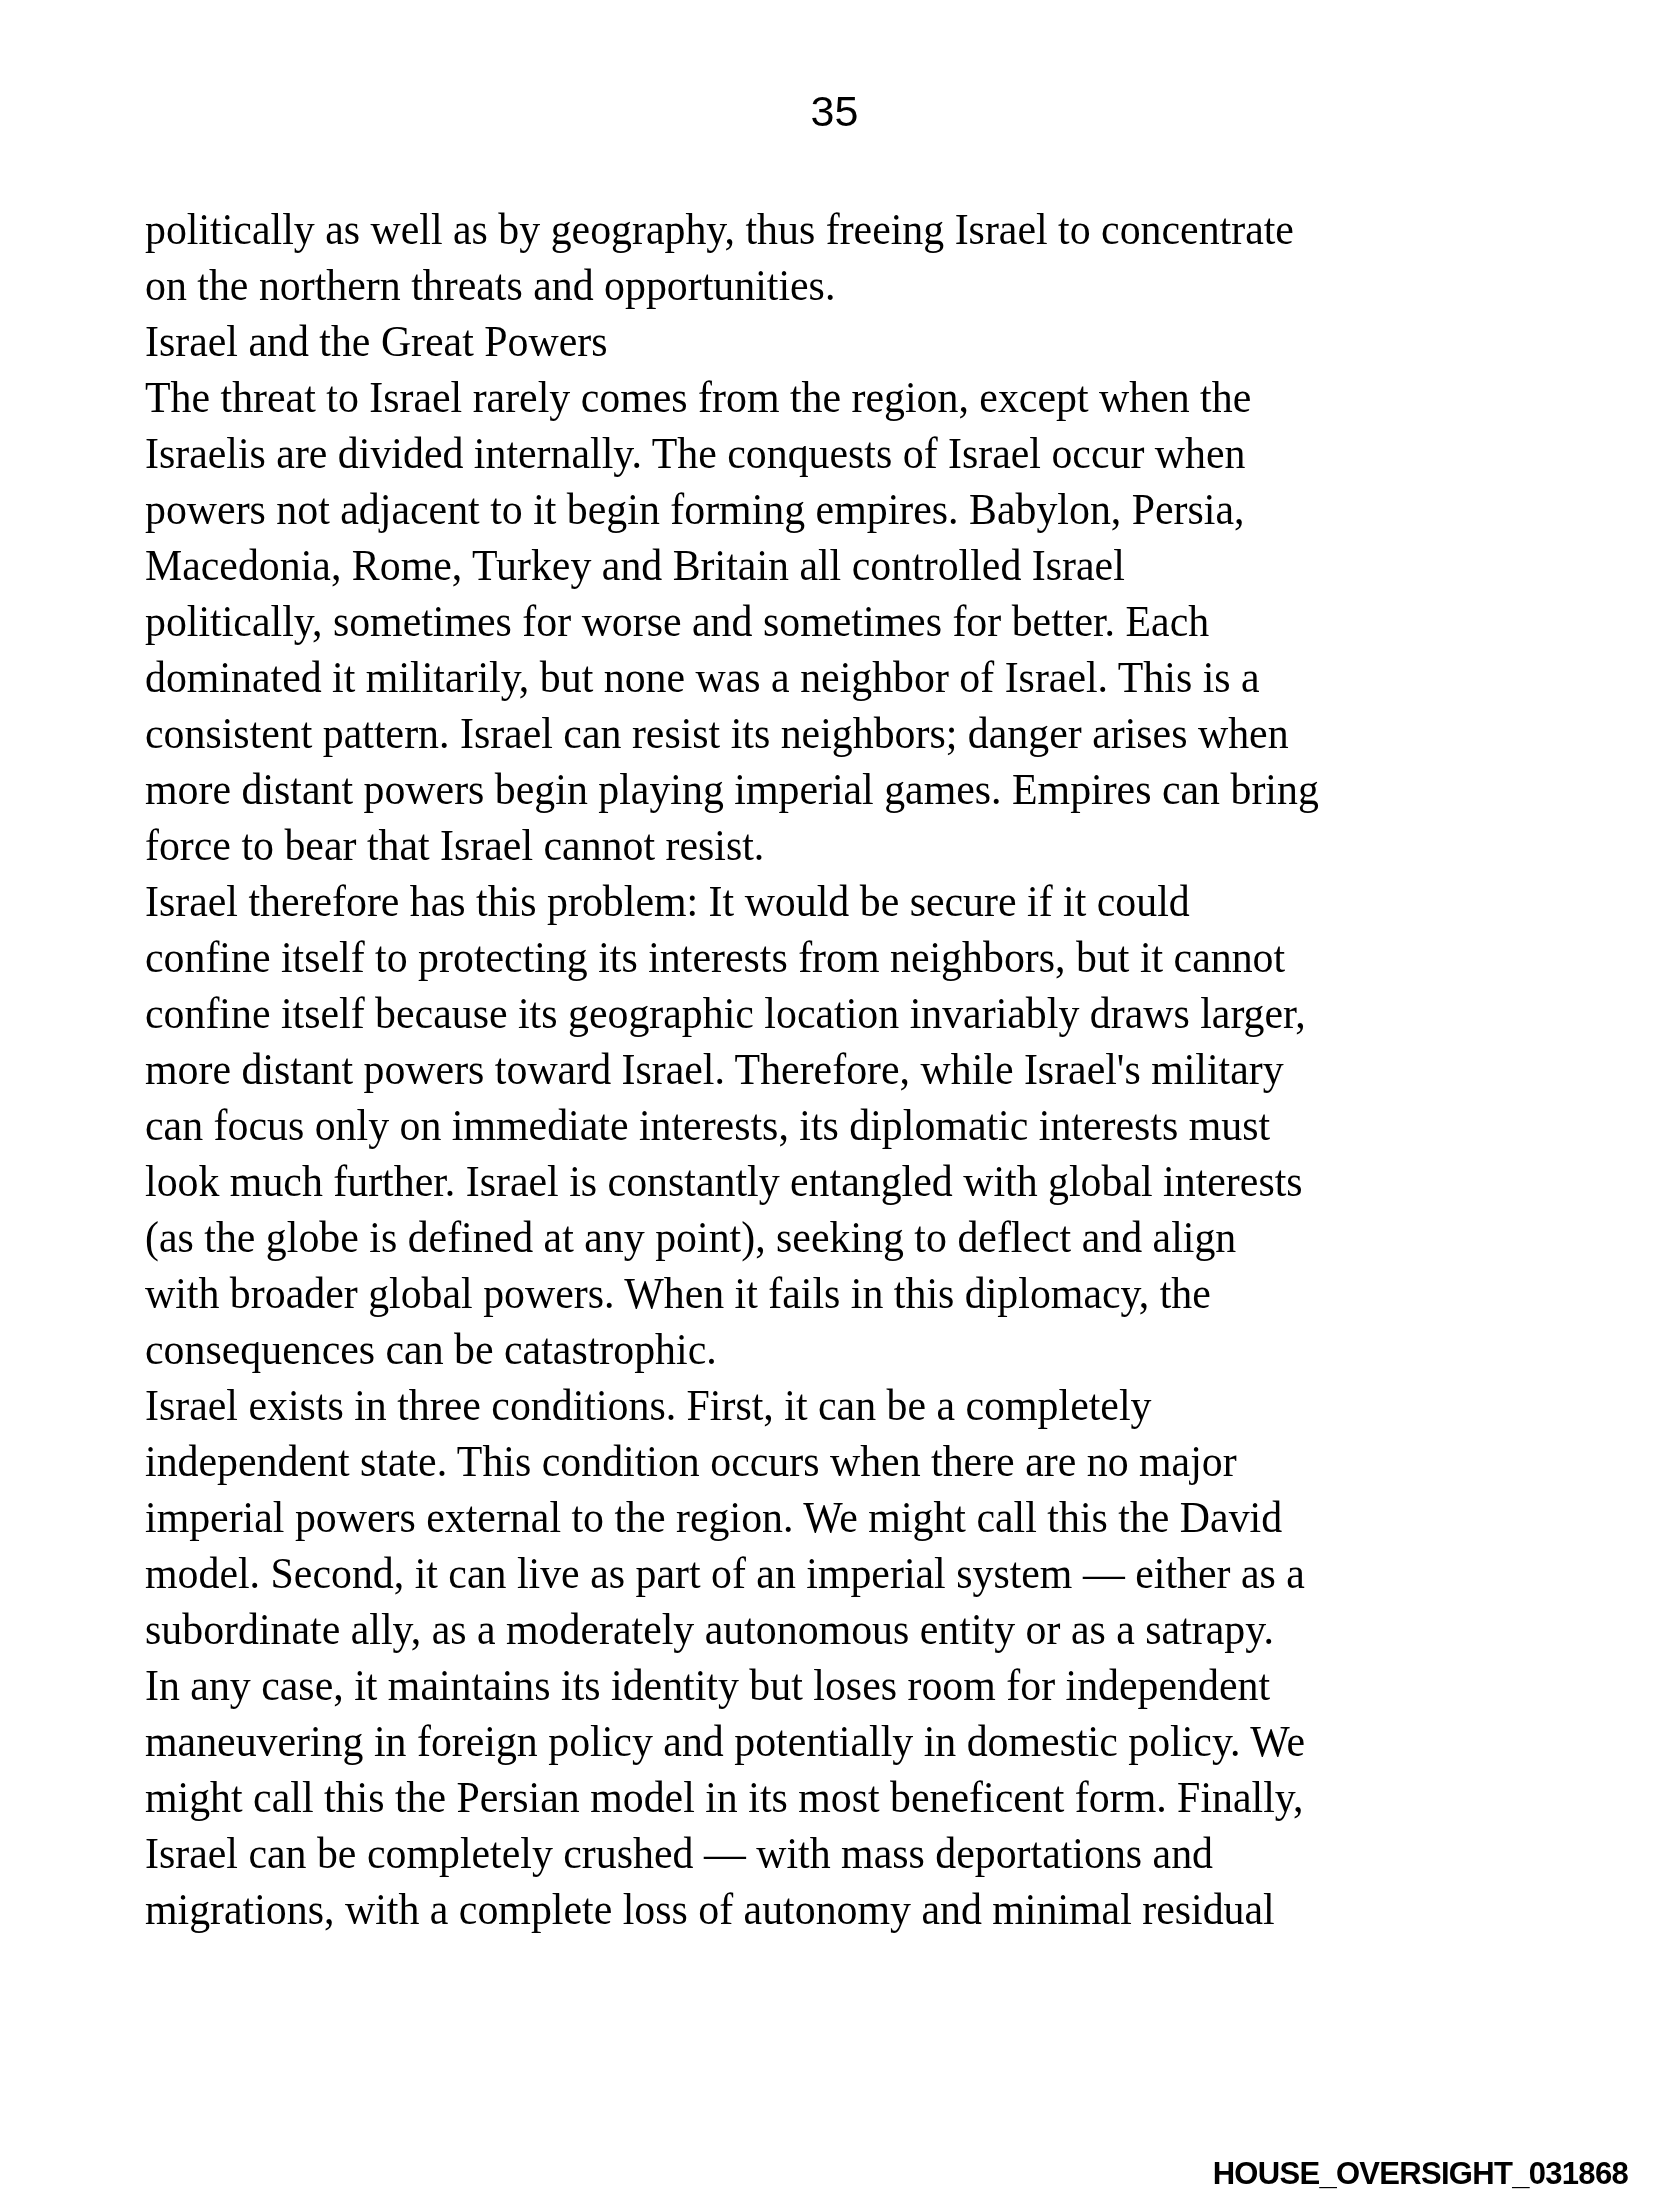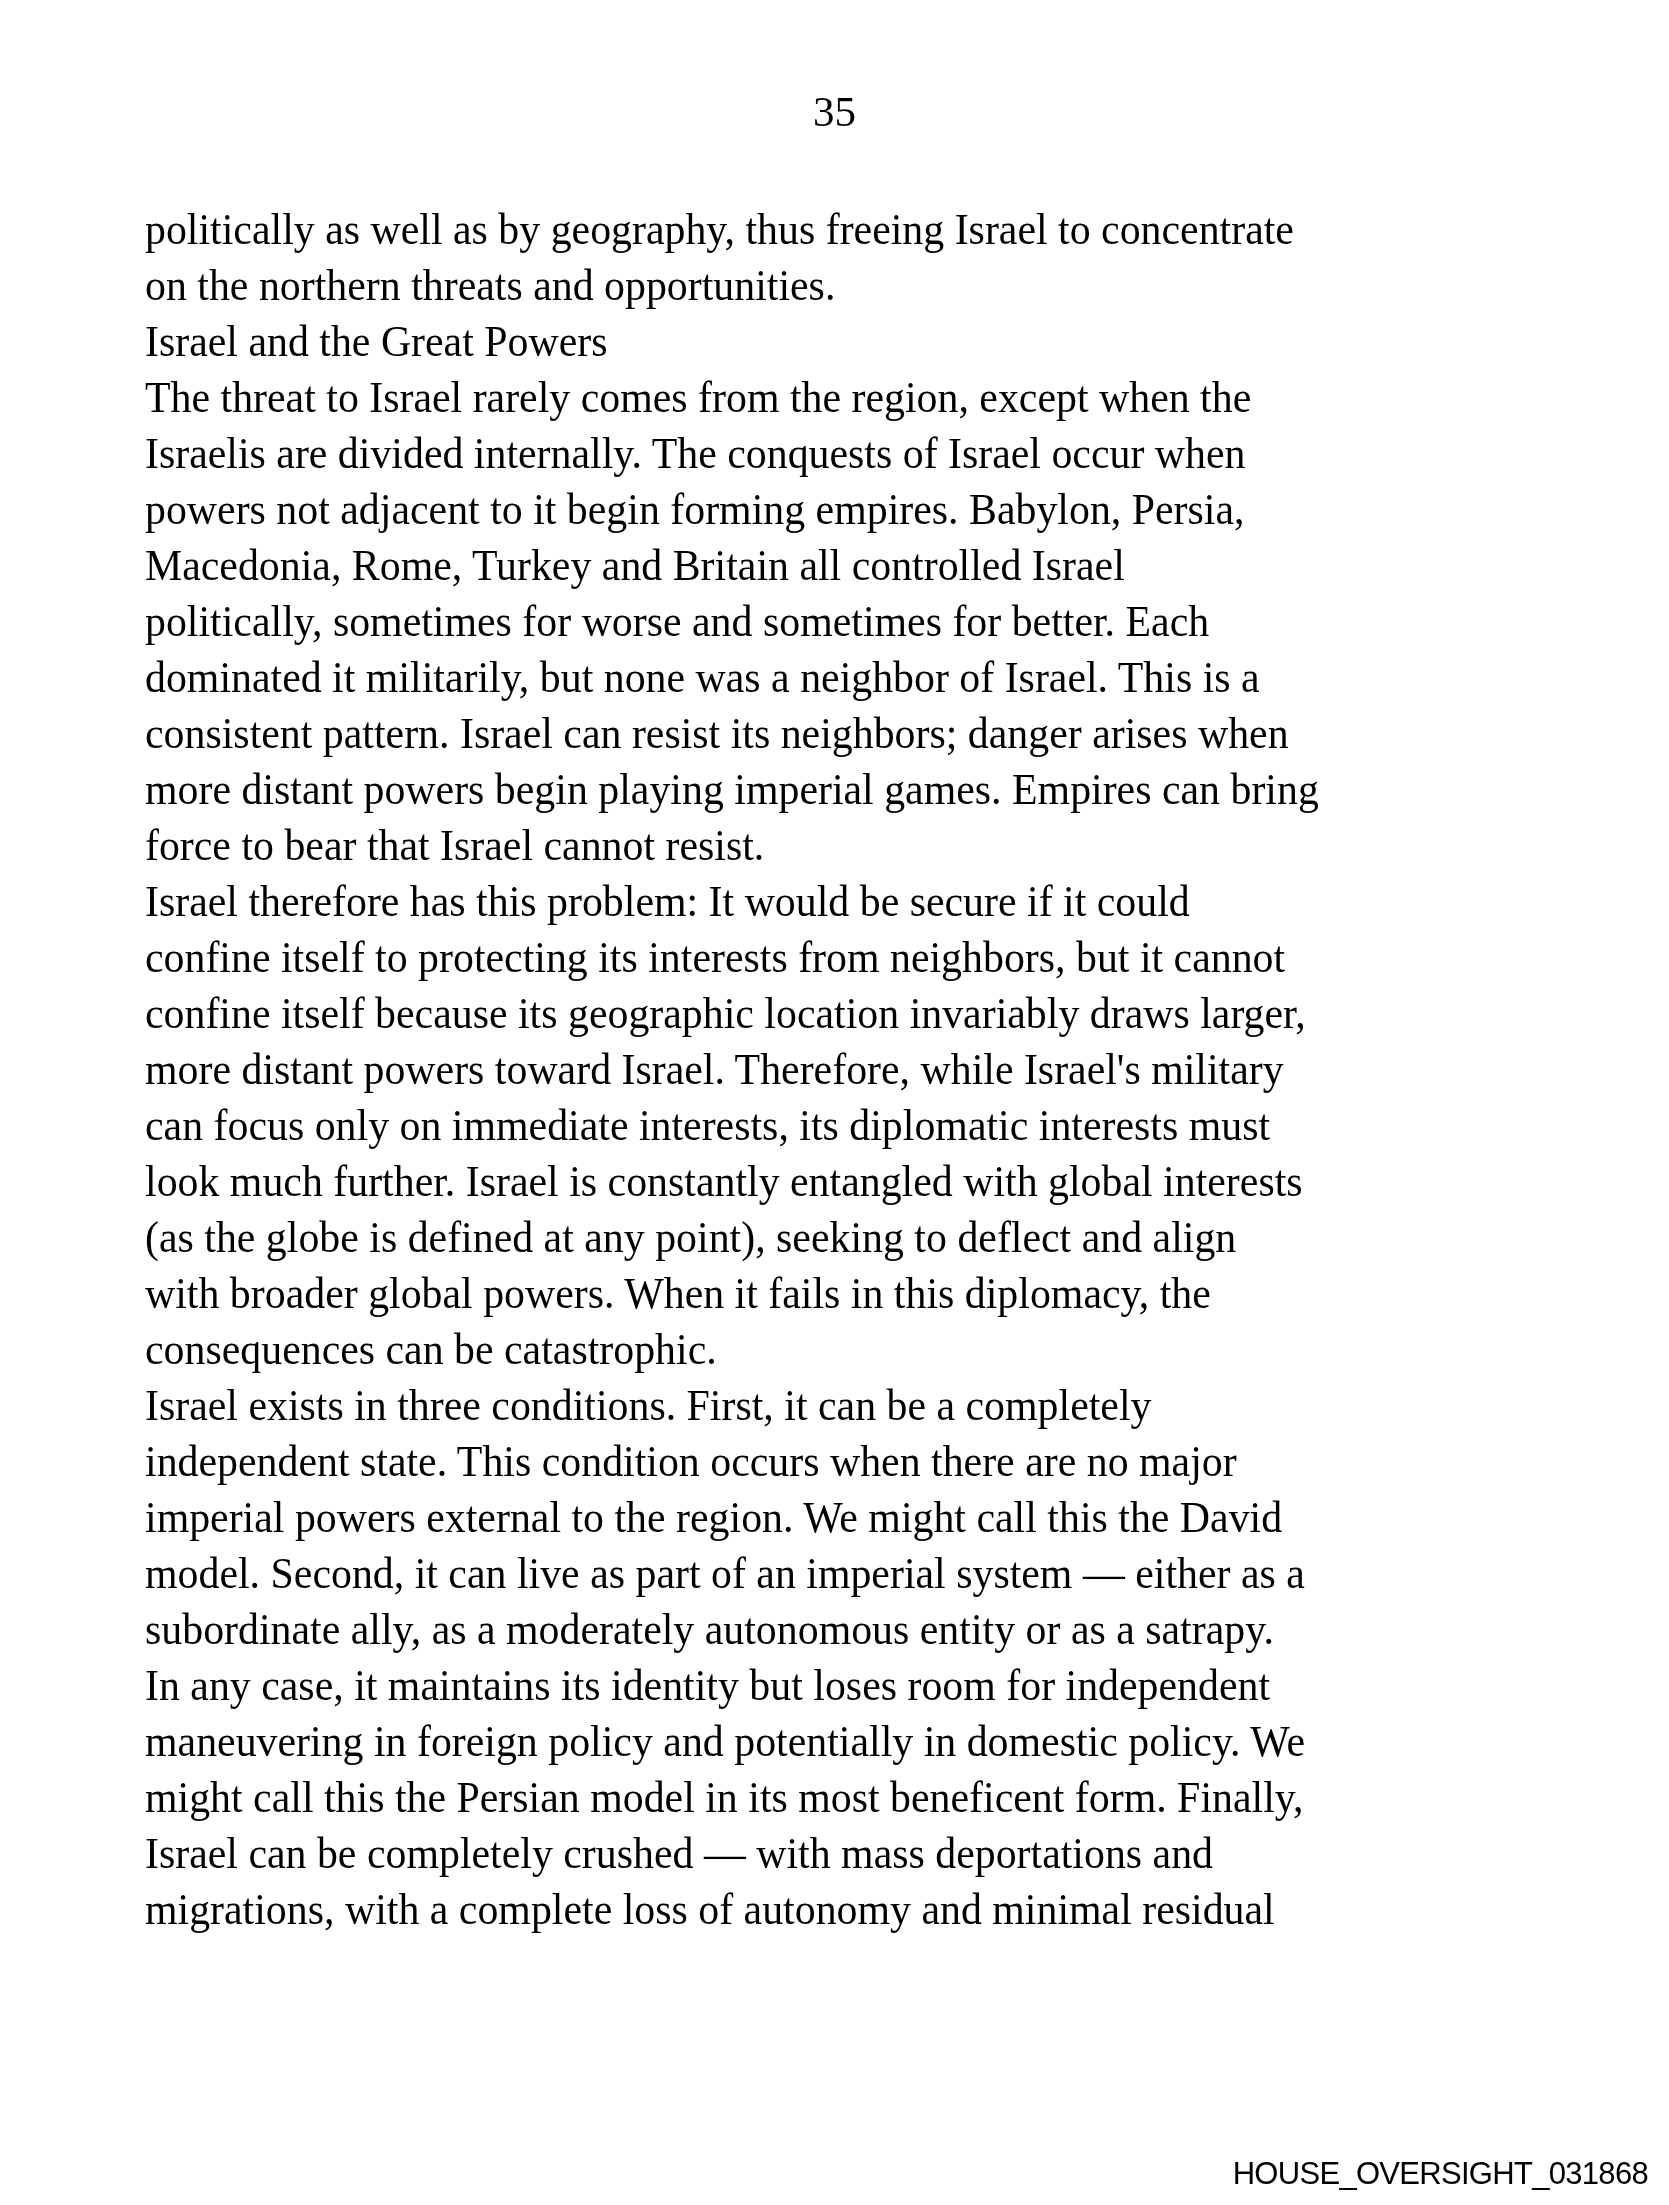--- a/index.html
+++ b/index.html
@@ -22,47 +22,48 @@
     background: #ffffff;
     color: #000000;
     overflow: hidden;
   }
   .page-number {
     position: absolute;
     top: 90px;
     left: 0;
     width: 100%;
     text-align: center;
-    font-family: Liberation Serif, serif;
+    font-family: Liberation Sans, sans-serif;
     font-size: 43px;
     line-height: 43px;
     color: #000000;
   }
   .body-text {
     position: absolute;
     left: 145px;
     top: 201px;
     font-family: "Liberation Serif", serif;
     font-size: 45px;
     line-height: 56px;
     white-space: pre;
     color: #000000;
     transform: scaleX(0.93);
     transform-origin: 0 0;
   }
   .bates-stamp {
     position: absolute;
     top: 2157px;
-    right: 21px;
+    right: 41px;
     font-family: "Liberation Sans", sans-serif;
     font-size: 31px;
     line-height: 34px;
     letter-spacing: -0.7px;
     color: #000000;
     text-align: right;
+    font-weight: bold;
   }
 </style>
 </head>
 <body>
 
 <div class="page">
   <div class="page-number">35</div>
 
   <div class="body-text">politically as well as by geography, thus freeing Israel to concentrate
 on the northern threats and opportunities.

